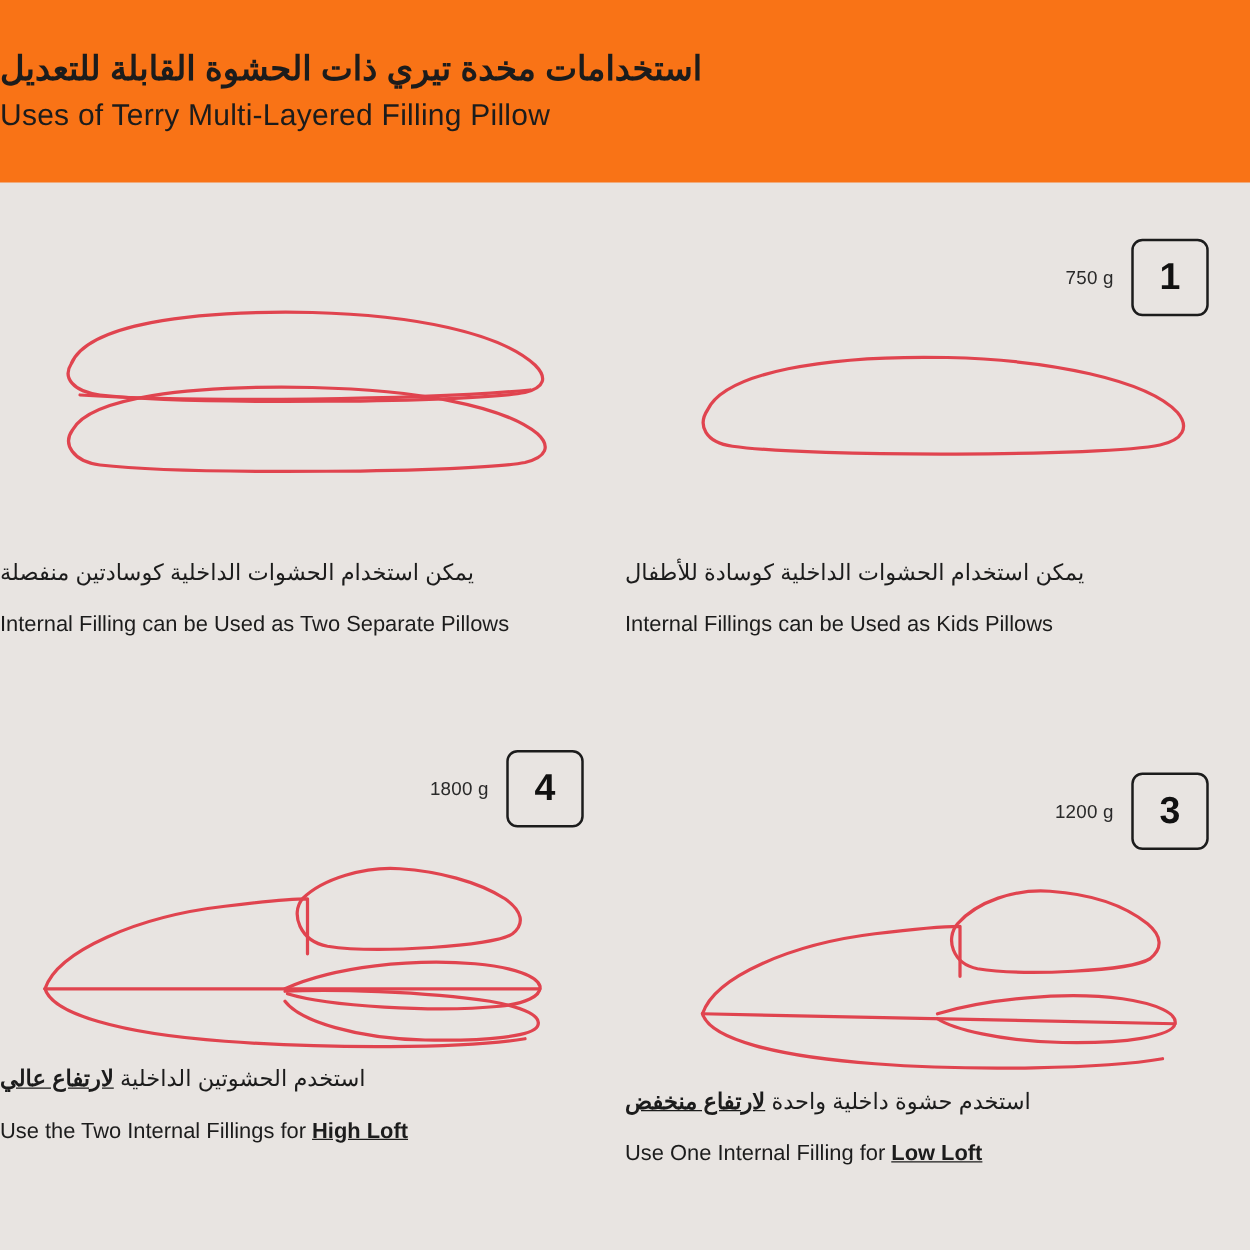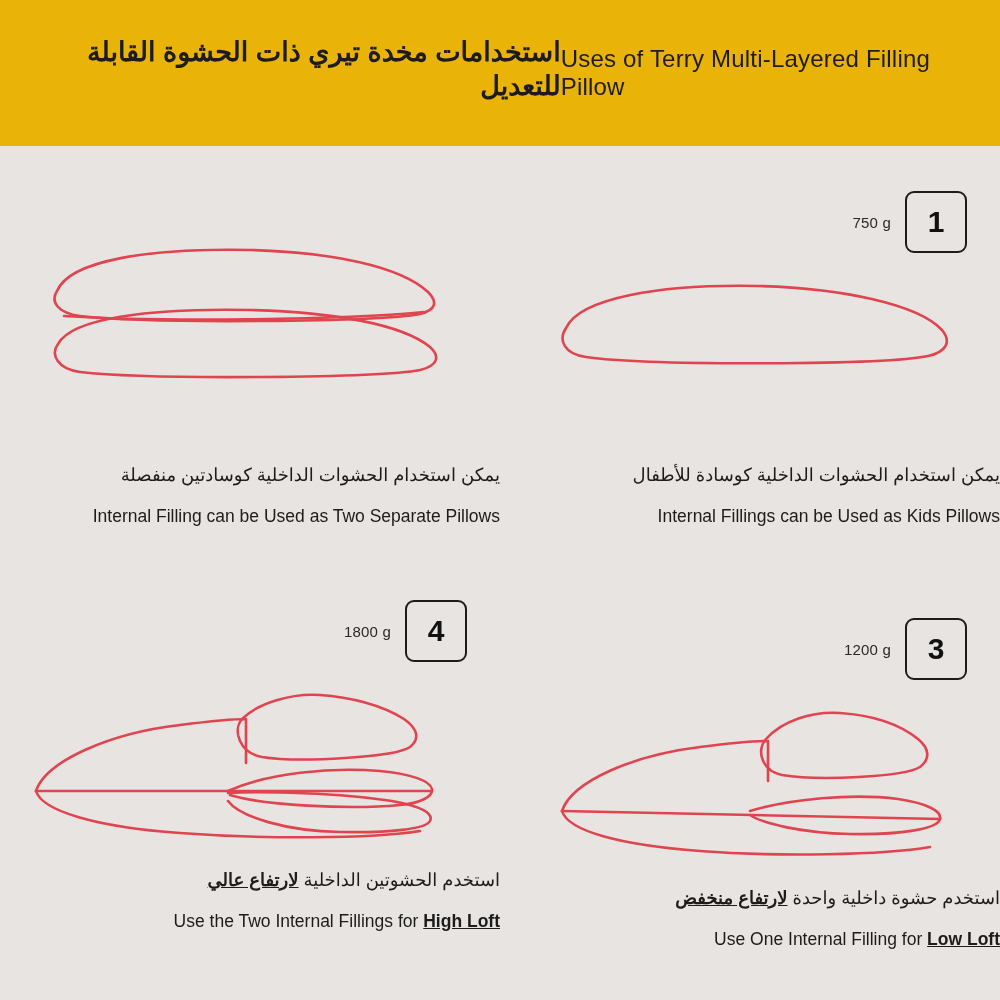--- a/index.html
+++ b/index.html
@@ -20,24 +20,24 @@
     background: #e8e4e1;
     box-sizing: border-box;
   }
   
   .header {
     position: absolute;
     top: 0;
     left: 0;
     width: 1000px;
     height: 146px;
-    background: #eab308;
+    background: #f97316;
     display: flex;
-    flex-direction: row;
-    align-items: center;
+    flex-direction: column;
+    align-items: flex-start;
     justify-content: center;
   }
   .title-ar {
     direction: rtl;
     font-size: 27px;
     font-weight: bold;
     color: #1c1c1c;
     letter-spacing: 0px;
     line-height: 1.25;
     margin-bottom: 6px;
@@ -102,22 +102,21 @@
     width: 500px;
     height: 200px;
   }
   .illus svg { display: block; }
 
   
   .captions {
     position: absolute;
     left: 0;
     width: 500px;
-    text-align: right;
-    margin-top: 17px;
+    text-align: left;
   }
   .cap-ar {
     direction: rtl;
     font-size: 18px;
     color: #1c1c1c;
     line-height: 1.4;
     margin-bottom: 16px;
   }
   .cap-en {
     font-size: 17.5px;

